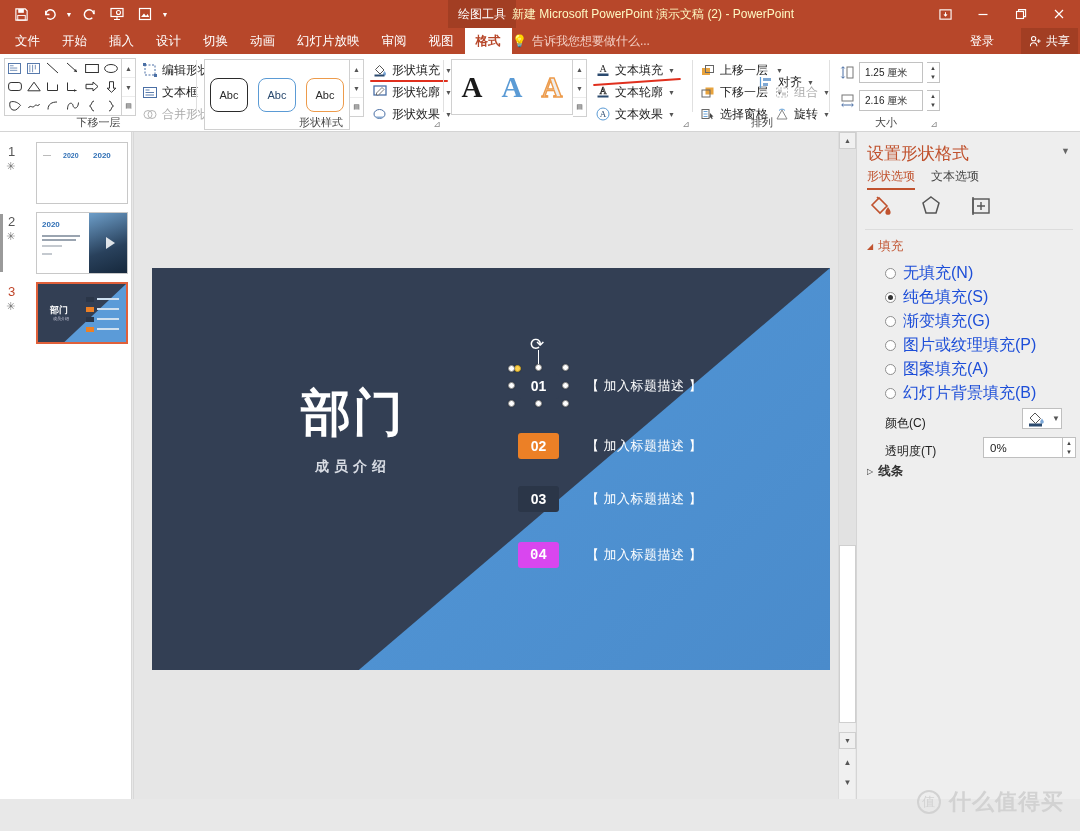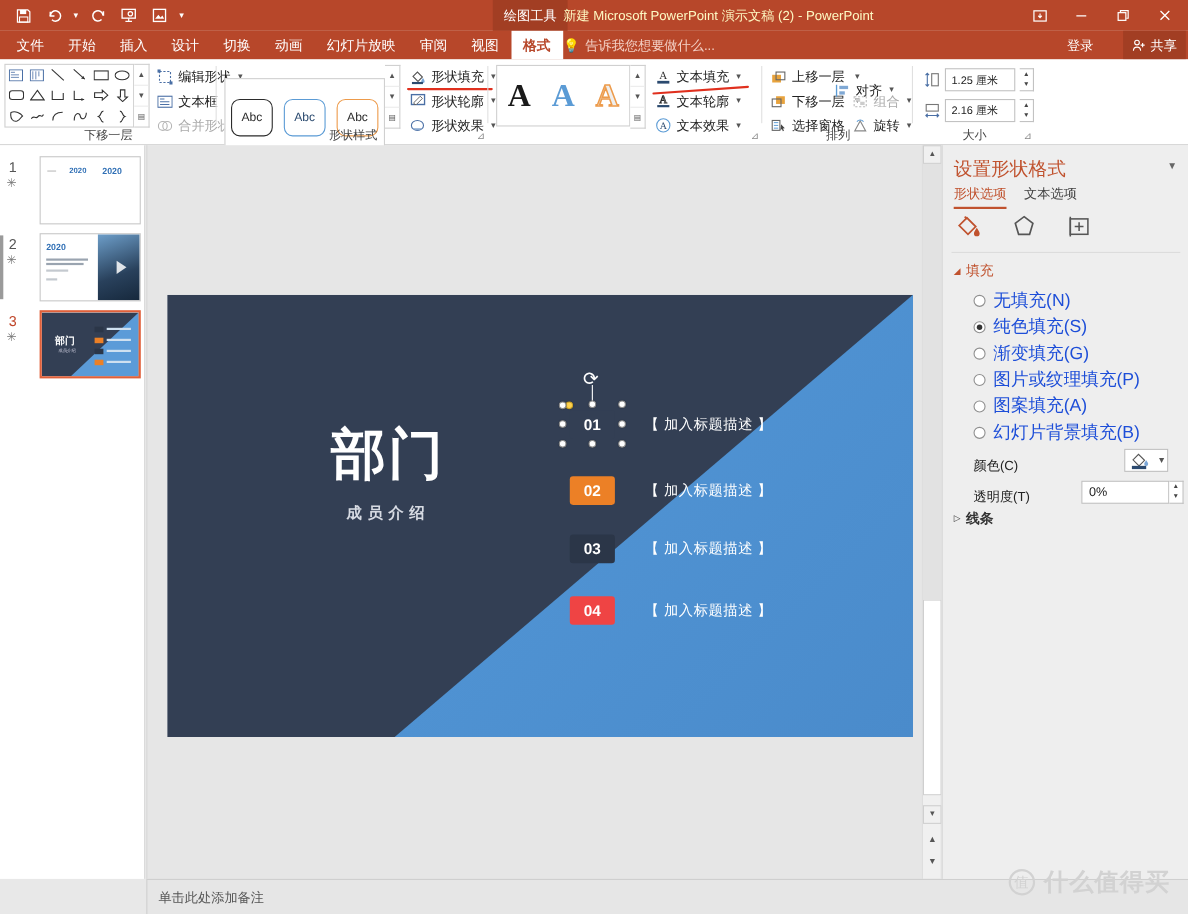--- a/index.html
+++ b/index.html
@@ -90,21 +90,21 @@
   .ribbon-item {
     position: absolute; display: flex; align-items: center; gap: 4px;
     font-size: 12px; color: #222; height: 20px; white-space: nowrap;
   }
   .ribbon-item.dim { color: #aaa; }
   .ri-ico { width: 16px; height: 16px; display:flex; align-items:center; justify-content:center; }
   .ri-caret { font-size: 7px; color: #555; margin-left: 1px; }
 
   .style-gallery {
     position: absolute; left: 6px; top: 5px; width: 146px; height: 71px;
-    border: 1px solid #d0d0d0; background: #fff; display: flex; align-items: center; justify-content: space-around; margin-top: 12px;
+    border: 1px solid #d0d0d0; background: #fff; display: flex; align-items: center; justify-content: space-around;
   }
   .abc-box {
     width: 38px; height: 34px; border-radius: 8px; display:flex; align-items:center; justify-content:center;
     font-size: 11px;
   }
   .wa-gallery {
     position: absolute; left: 6px; top: 5px; width: 122px; height: 56px;
     border: 1px solid #d0d0d0; background: #fff; display: flex; align-items: center; justify-content: space-around;
   }
   .wa-A { font-size: 29px; font-weight: bold; line-height: 1; font-family: "Liberation Serif", serif; }
@@ -771,39 +771,35 @@
         <div class="badge" style="background:#ec8026;">02</div>
         <div class="item-text">【 加入标题描述 】</div>
       </div>
 
       <div class="item-row" style="left:366px;top:218px;">
         <div class="badge" style="background:#2b3648;">03</div>
         <div class="item-text">【 加入标题描述 】</div>
       </div>
 
       <div class="item-row" style="left:366px;top:274px;">
-        <div class="badge" style="background:#ef4444;">04</div>
+        <div class="badge" style="background:#d946ef;font-family:Liberation Mono, monospace;">04</div>
         <div class="item-text">【 加入标题描述 】</div>
       </div>
     </div>
 
     <div class="vscroll">
       <div class="vs-btn" style="top:0;">▲</div>
       <div class="vs-track" style="top:17px;height:396px;"></div>
       <div class="vs-thumb" style="top:413px;height:178px;"></div>
       <div class="vs-btn" style="top:600px;">▼</div>
       <div class="vs-extra" style="top:622px;">▲</div>
       <div class="vs-extra" style="top:642px;">▼</div>
     </div>
   </div>
 
-  <div class="notes">
-    <div class="notes-left-edge"></div>
-    <div class="notes-text">单击此处添加备注</div>
-  </div>
 
   <div class="fpane">
     <div class="fp-title">设置形状格式</div>
     <div class="fp-collapse">▼</div>
 
     <div class="fp-tabs">
       <div class="fp-tab active">形状选项</div>
       <div class="fp-tab">文本选项</div>
     </div>
 

